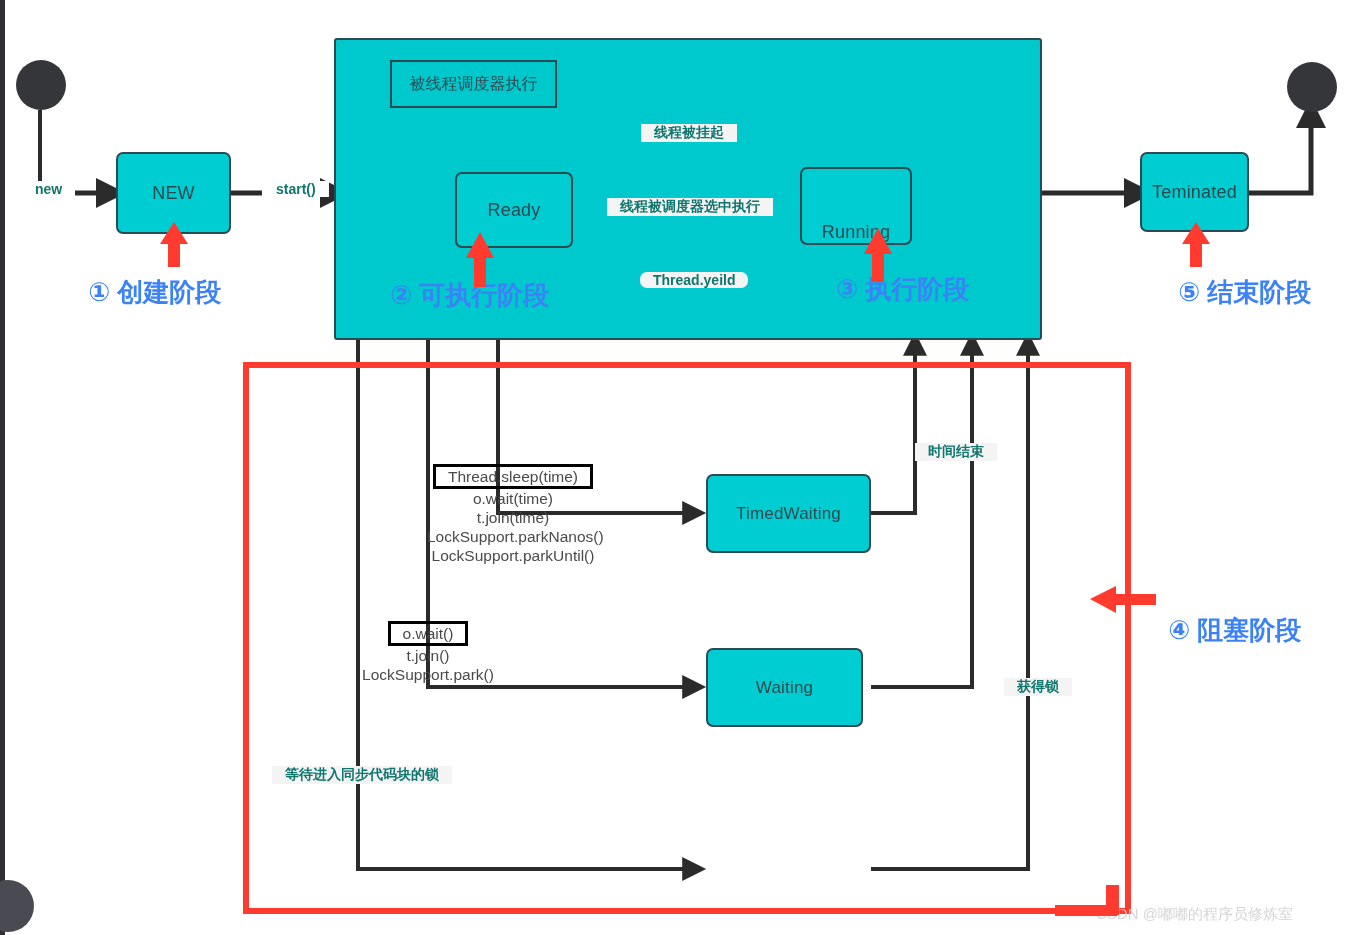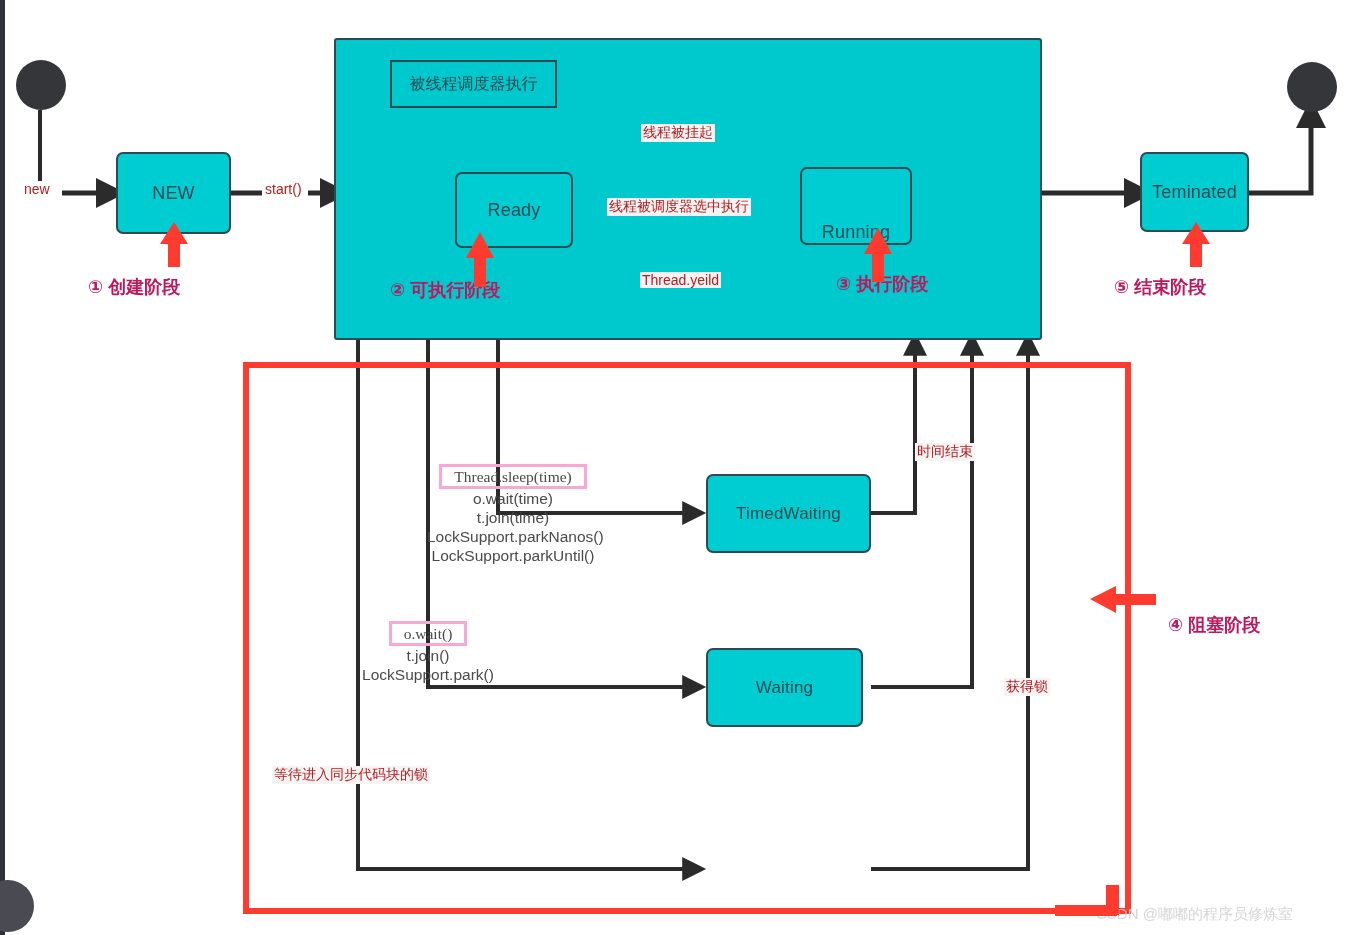--- a/index.html
+++ b/index.html
@@ -68,49 +68,49 @@
   
   .red-rect {
     position: absolute;
     border: 6px solid #FF3B30;
     box-sizing: border-box;
     background: transparent;
   }
   
   .stage-caption {
     position: absolute;
-    color: #be185d;
-    font-size: 18px;
+    color: #3b82f6;
+    font-size: 26px;
     font-weight: 700;
     white-space: nowrap;
   }
   
   .edge-label {
     position: absolute;
-    color: #b91c1c;
+    color: #0f766e;
     font-size: 14px;
     background: #f4f4f4;
-    padding: 0 2px;
+    padding: 0 13px;
     white-space: nowrap;
+    font-weight: bold;
   }
   .edge-label.plain-white { background: #ffffff; }
   
   .method-list {
     position: absolute;
     color: #4a4a4a;
     font-size: 15.5px;
     line-height: 19px;
     text-align: center;
     white-space: nowrap;
   }
   .method-list .hl {
     display: inline-block;
-    border: 3px solid #f9a8d4;
+    border: 3px solid #000000;
     padding: 0px 12px;
-    font-family: Liberation Serif, serif;
   }
   
   .watermark {
     position: absolute;
     color: #cfcfcf;
     font-size: 15px;
     white-space: nowrap;
     opacity: 0.85;
   }
   svg.overlay {
@@ -212,21 +212,21 @@
   </div>
 
   <div class="edge-label" style="left:641px; top:124px;">
     <span>线程被挂起</span>
   </div>
 
   <div class="edge-label" style="left:607px; top:198px;">
     <span>线程被调度器选中执行</span>
   </div>
 
-  <div class="edge-label" style="left:640px; top:272px;">
+  <div class="edge-label" style="left:640px; top:272px;border-radius:7px;">
     <span>Thread.yeild</span>
   </div>
 
   <div class="edge-label" style="left:908px; top:443px;margin-left:7px;">
     <span>时间结束</span>
   </div>
 
   <div class="edge-label" style="left:1004px; top:678px;">
     <span>获得锁</span>
   </div>
@@ -286,21 +286,21 @@
   </div>
   <div class="stage-caption" style="left:390px; top:278px;">
     <span>② 可执行阶段</span>
   </div>
   <div class="stage-caption" style="left:836px; top:272px;">
     <span>③ 执行阶段</span>
   </div>
   <div class="stage-caption" style="left:1168px; top:613px;">
     <span>④ 阻塞阶段</span>
   </div>
-  <div class="stage-caption" style="left:1114px; top:275px;">
+  <div class="stage-caption" style="left:1178px; top:275px;">
     <span>⑤ 结束阶段</span>
   </div>
 
   <div class="watermark" style="left:1096px; top:905px;">
     <span>CSDN @嘟嘟的程序员修炼室</span>
   </div>
 
 </div>
 
 </body></html>

